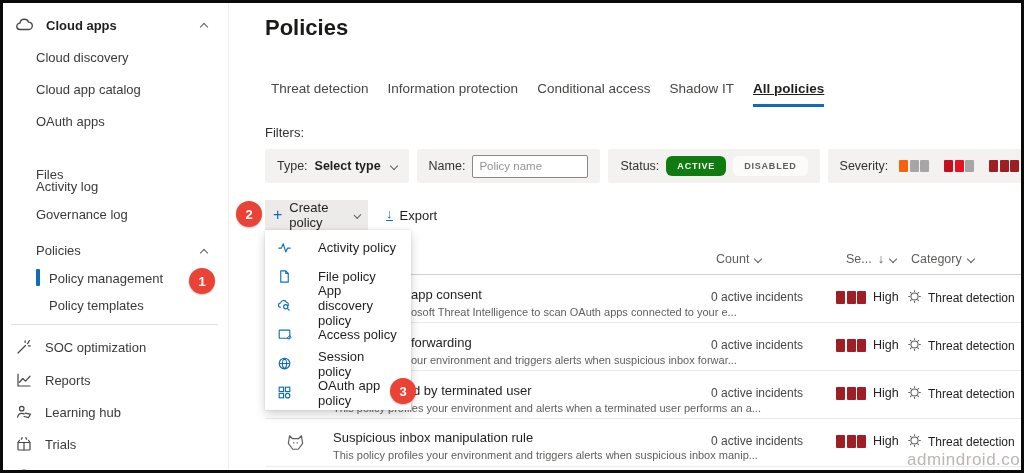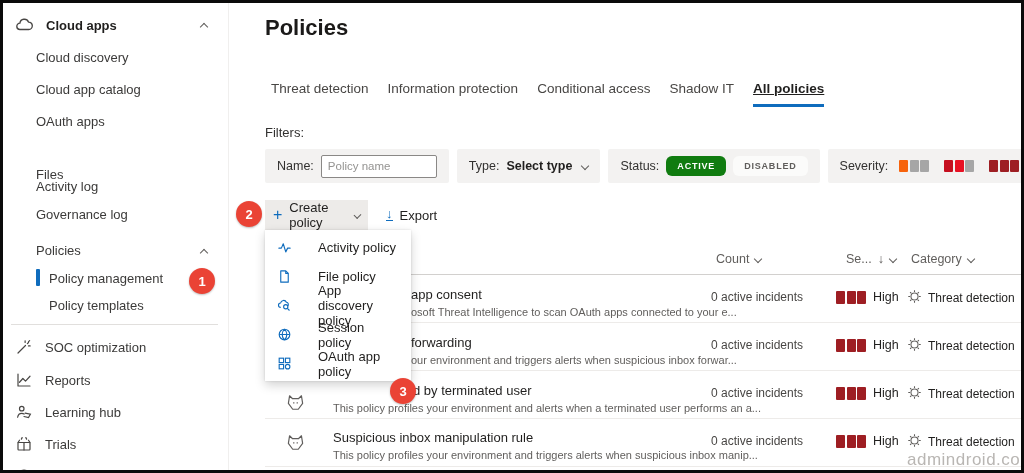--- a/index.html
+++ b/index.html
@@ -200,27 +200,27 @@
     <div class="tab">Information protection</div>
     <div class="tab">Conditional access</div>
     <div class="tab">Shadow IT</div>
     <div class="tab active">All policies</div>
   </div>
 
   <div class="filters-label">Filters:</div>
 
   <div class="filterbar">
     <div class="fgroup">
-      <span>Name:</span>
-      <input class="name-input" placeholder="Policy name" style="">
-    </div>
-    <div class="fgroup">
       <span>Type:</span>
       <b>Select type</b>
       <span class="chv" style="color:#605e5c; margin-left:3px;"></span>
+    </div>
+    <div class="fgroup">
+      <span>Name:</span>
+      <input class="name-input" placeholder="Policy name" style="">
     </div>
     <div class="fgroup">
       <span>Status:</span>
       <span class="chip active">ACTIVE</span>
       <span class="chip disabled">DISABLED</span>
     </div>
     <div class="fgroup">
       <span>Severity:</span>
       <span class="sevgrp">
         <span class="sq" style="background:#f7630c;"></span>
@@ -378,20 +378,29 @@
         <svg width="15" height="15" viewBox="0 0 24 24" fill="none" stroke="currentColor" stroke-width="1.8" stroke-linejoin="round">
             <path d="M6 15a3.5 3.5 0 0 1-.2-7A4.8 4.8 0 0 1 15 6.9 3.3 3.3 0 0 1 16.6 13"></path>
             <circle cx="14" cy="14" r="3.4"></circle>
             <path d="M16.5 16.5 20 20"></path>
           </svg>
       </span>
       <span>App discovery policy</span>
     </div>
     <div class="menu-item">
       <span class="mi-ic">
+        <svg width="15" height="15" viewBox="0 0 24 24" fill="none" stroke="currentColor" stroke-width="1.8" stroke-linejoin="round">
+            <rect x="3.5" y="5" width="17" height="13" rx="1"></rect>
+            <path d="M20 12l-6 6 5 3 4-4Z" transform="scale(0.7) translate(9 7)"></path>
+          </svg>
+      </span>
+      <span>Access policy</span>
+    </div>
+    <div class="menu-item">
+      <span class="mi-ic">
         <svg width="15" height="15" viewBox="0 0 24 24" fill="none" stroke="currentColor" stroke-width="1.8">
             <circle cx="12" cy="12" r="8.5"></circle>
             <path d="M3.5 12h17M12 3.5c-5 5-5 12 0 17M12 3.5c5 5 5 12 0 17"></path>
           </svg>
       </span>
       <span>Session policy</span>
     </div>
     <div class="menu-item">
       <span class="mi-ic">
         <svg width="15" height="15" viewBox="0 0 24 24" fill="none" stroke="currentColor" stroke-width="1.8">

